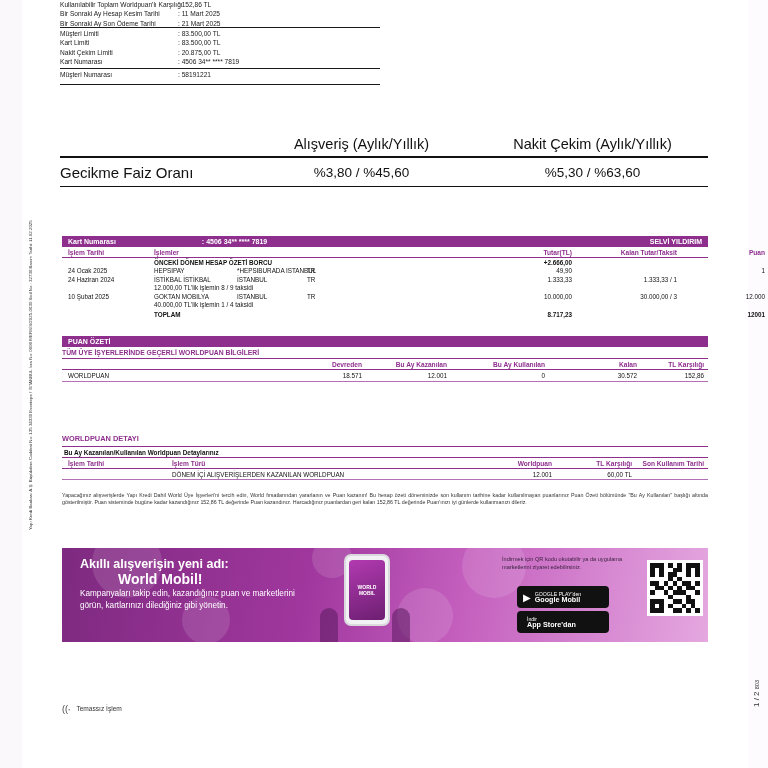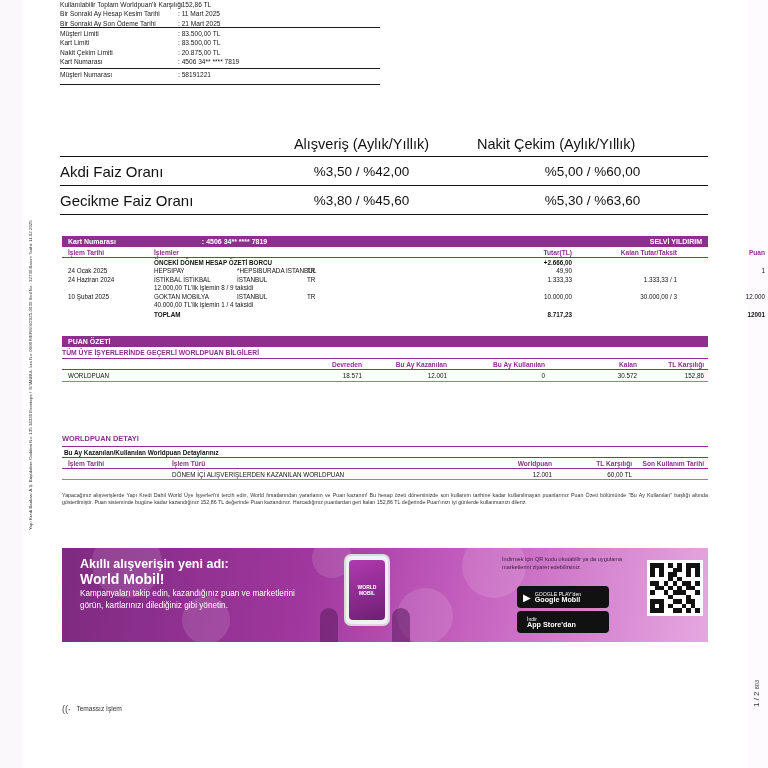--- a/index.html
+++ b/index.html
@@ -32,21 +32,21 @@
   .top-block .val { white-space: nowrap; }
   .top-rule { position:absolute; left:60px; width:320px; height:1px; background:#1a1a1a; }
 
   
   .rates {
     position: absolute; left: 60px; top: 136px; width: 648px;
   }
   .rates .hdr { display:flex; align-items:flex-end; }
   .rates .hdr .c0 { width: 186px; }
   .rates .hdr .c1 { flex: 1; text-align:center; font-size: 14.5px; }
-  .rates .hdr .c2 { flex: 1; font-size: 14.5px; }
+  .rates .hdr .c2 { flex: 1; text-align:center; font-size: 14.5px; }
   .rates .line { height:1px; background:#111; margin-top:4px; }
   .rates .line2 { height:1px; background:#111; }
   .rates .r { display:flex; align-items:center; height: 28px; }
   .rates .r .c0 { width: 186px; font-size: 15px; }
   .rates .r .c1, .rates .r .c2 { flex:1; text-align:center; font-size: 13.5px; }
 
   
   .section {
     position:absolute; left: 62px; width: 646px;
   }
@@ -117,21 +117,21 @@
     overflow: hidden;
   }
   .ad .blob {
     position:absolute; border-radius: 50%;
     background: rgba(255,255,255,0.12);
   }
   .ad-title {
     position:absolute; left: 18px; top: 9px;
     color: #fff; font-size: 12.5px; font-weight: bold; line-height: 15px;
   }
-  .ad-title .l2 { font-size: 14px; }
+  .ad-title .l2 { font-size: 14px; margin-left: 38px; }
   .ad-copy {
     position:absolute; left: 18px; top: 40px; width: 230px;
     color:#fff; font-size: 8.2px; line-height: 11.5px;
   }
   .ad-qrtext {
     position:absolute; left: 440px; top: 8px; width: 128px;
     color:#3b2340; font-size: 5.6px; line-height: 7.6px;
   }
   .qr {
     position:absolute; left: 585px; top: 12px; width: 56px; height: 56px;
@@ -219,25 +219,20 @@
   </div>
   <div class="top-rule" style="top:84px;"></div>
 
   <div class="rates">
     <div class="hdr">
       <div class="c0"></div>
       <div class="c1">Alışveriş (Aylık/Yıllık)</div>
       <div class="c2">Nakit Çekim (Aylık/Yıllık)</div>
     </div>
     <div class="line"></div>
-    <div class="r">
-      <div class="c0">Akdi Faiz Oranı</div>
-      <div class="c1">%3,50 / %42,00</div>
-      <div class="c2">%5,00 / %60,00</div>
-    </div>
     <div class="line2"></div>
     <div class="r">
       <div class="c0">Gecikme Faiz Oranı</div>
       <div class="c1">%3,80 / %45,60</div>
       <div class="c2">%5,30 / %63,60</div>
     </div>
     <div class="line2"></div>
   </div>
 
   <div class="section" style="top:236px;">

